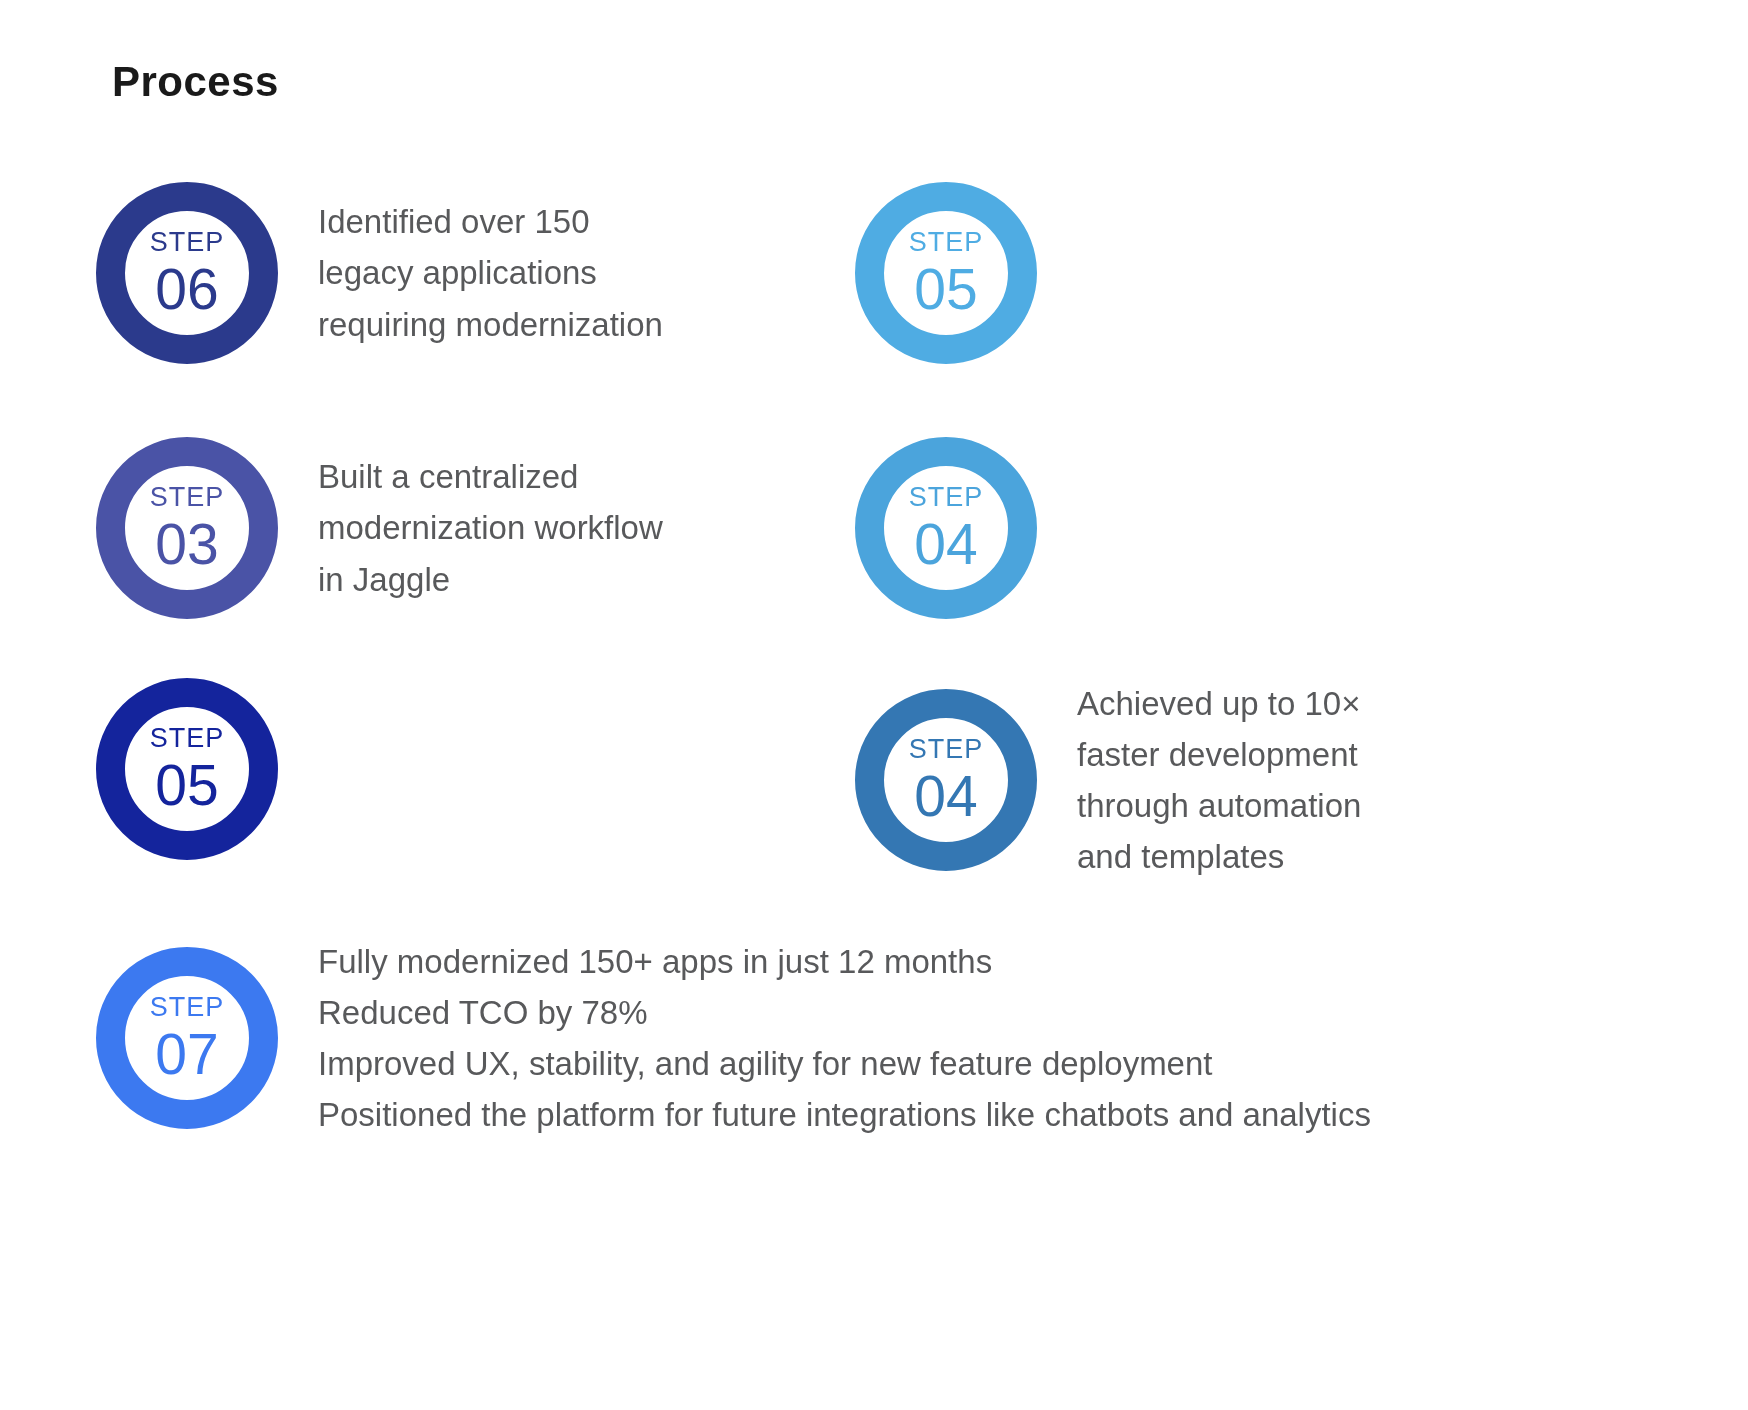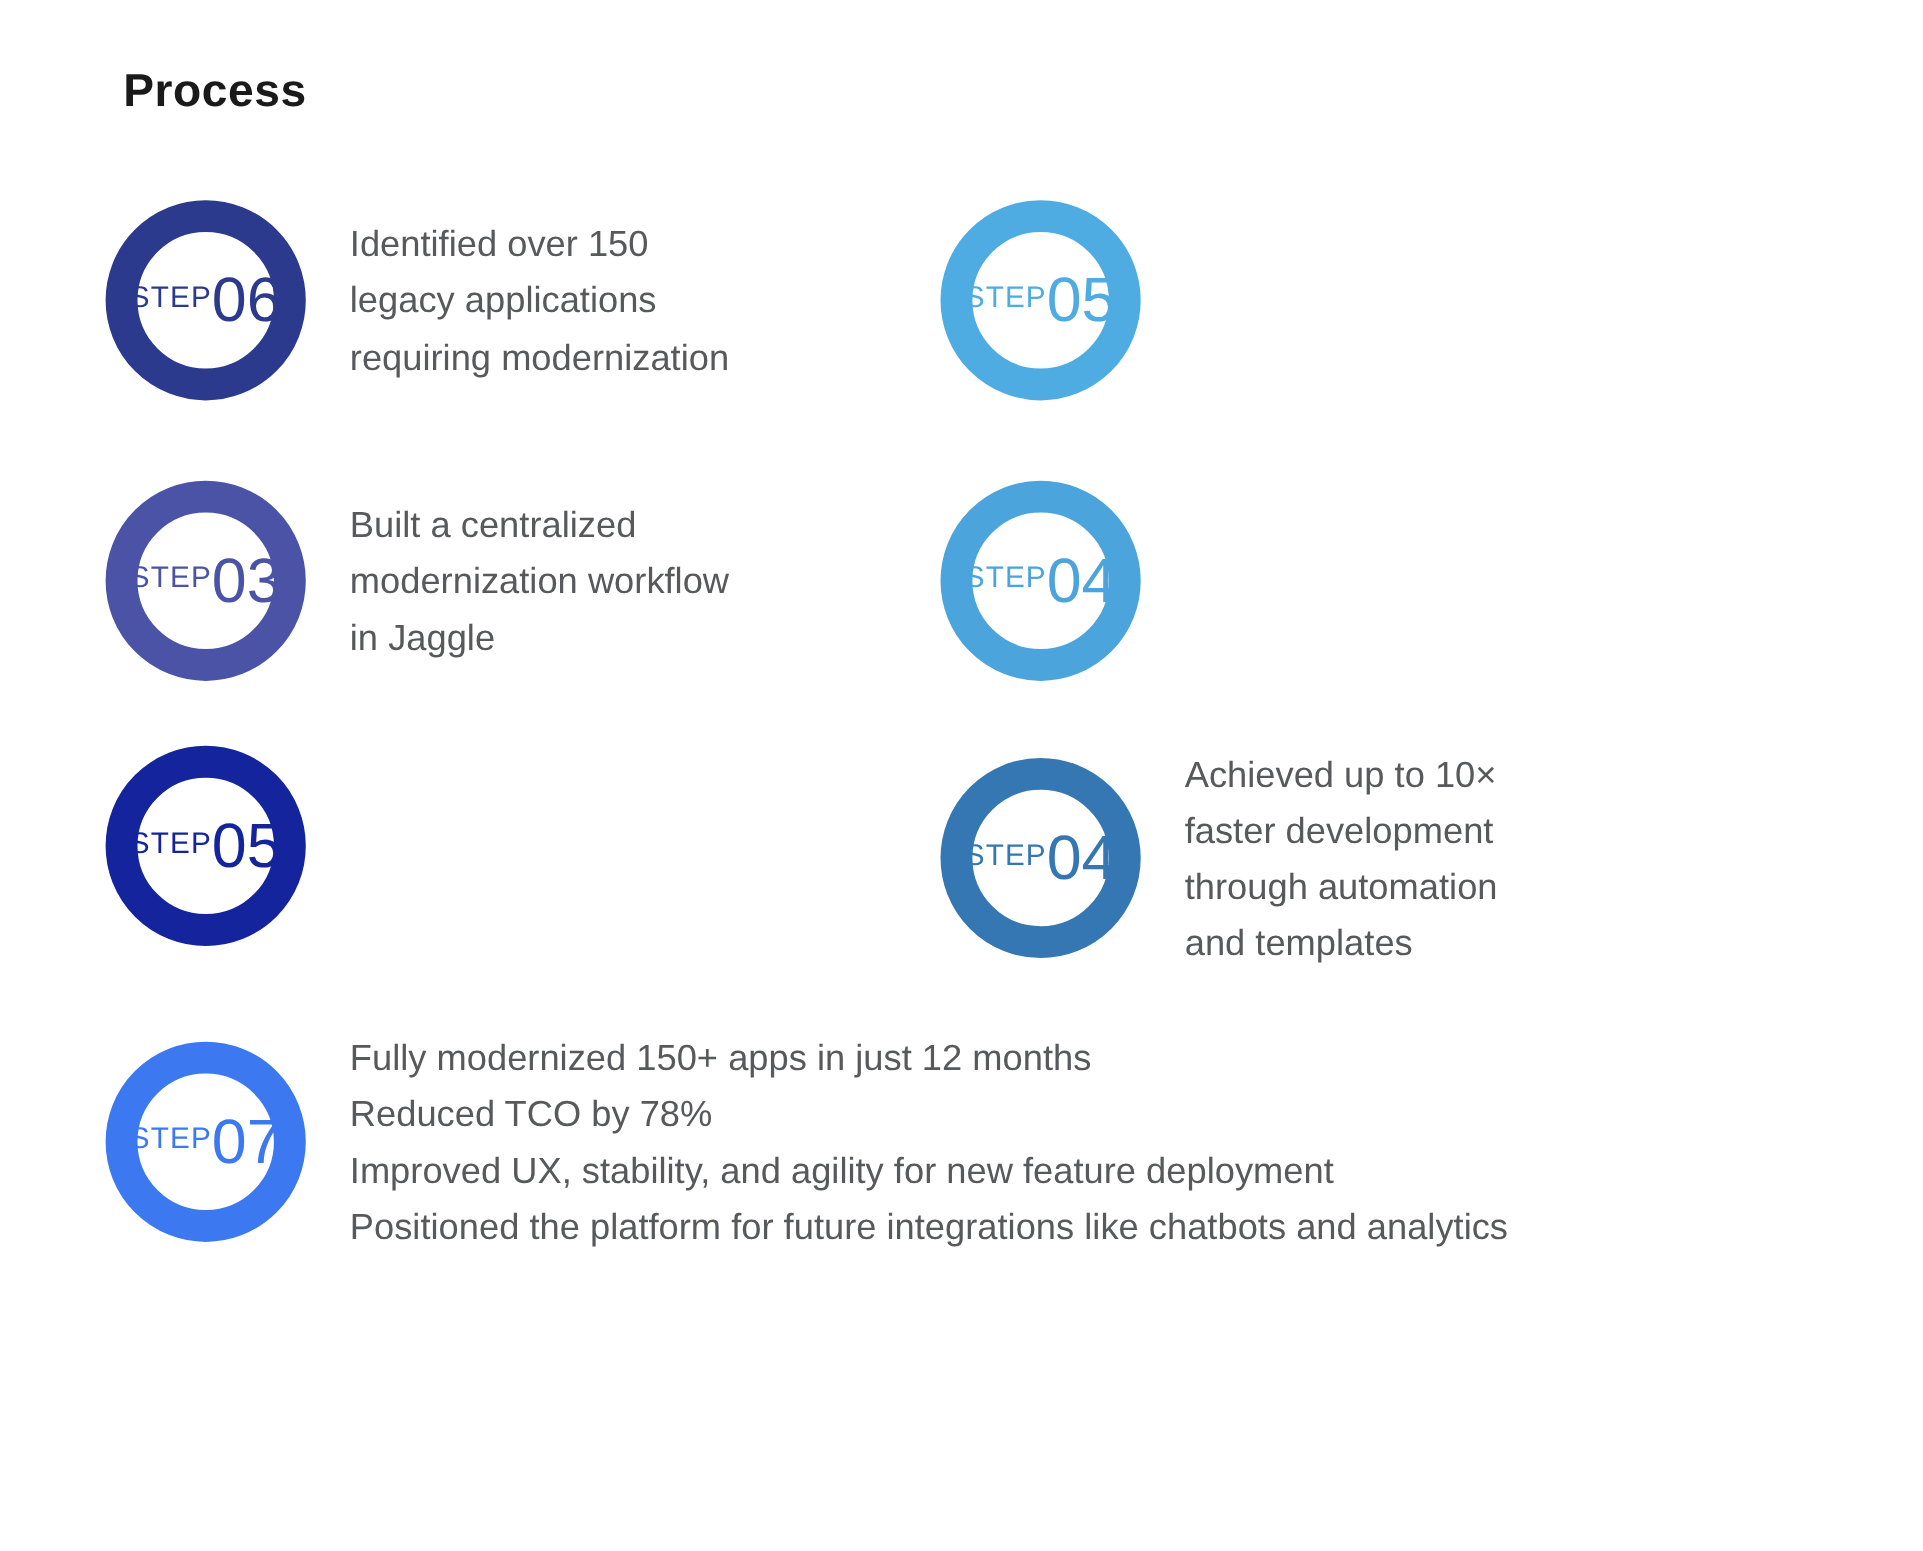--- a/index.html
+++ b/index.html
@@ -28,21 +28,21 @@
     gap: 40px;
   }
   .badge {
     flex: 0 0 auto;
     width: 182px;
     height: 182px;
     border: 29px solid currentColor;
     border-radius: 50%;
     background: #ffffff;
     display: flex;
-    flex-direction: row;
+    flex-direction: column;
     align-items: center;
     justify-content: center;
   }
   .badge-label {
     font-size: 27px;
     letter-spacing: 1px;
     line-height: 1;
     margin-bottom: 5px;
     font-weight: 400;
   }

